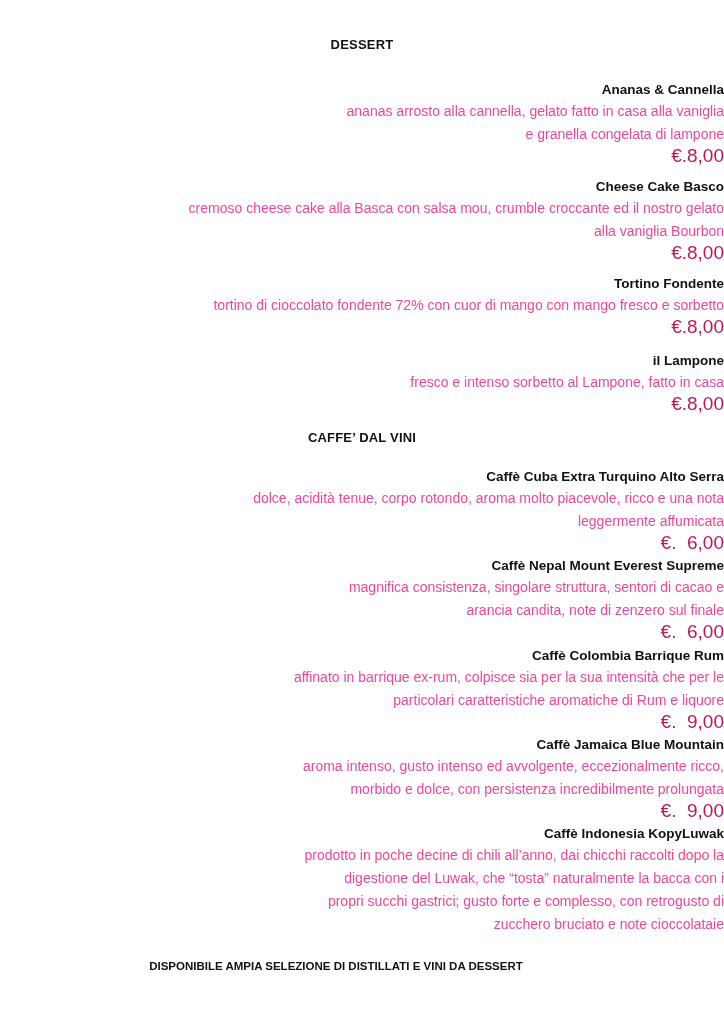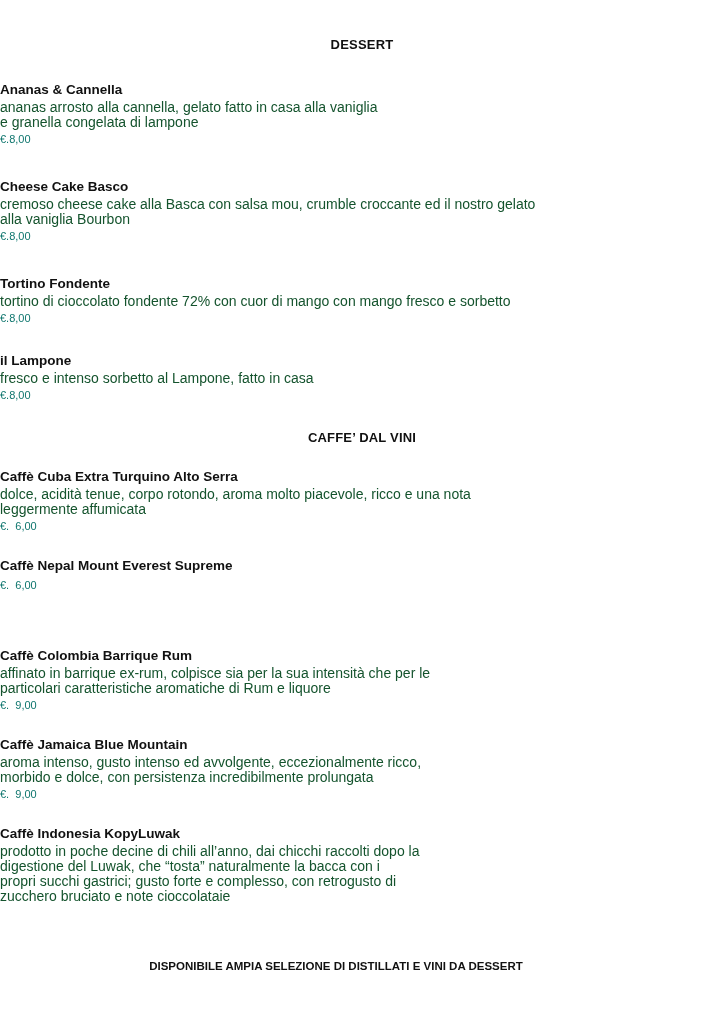--- a/index.html
+++ b/index.html
@@ -29,38 +29,38 @@
       text-align: center;
       font-weight: bold;
       font-size: 13px;
       color: #111;
       letter-spacing: 0.2px;
     }
     .item {
       position: absolute;
       left: 0;
       width: 724px;
-      text-align: left;
+      text-align: right;
     }
     .item-name {
       font-weight: bold;
       font-size: 13.5px;
       line-height: 19.5px;
       color: #111;
     }
     .item-desc {
       font-size: 14px;
-      line-height: 15px;
-      color: #14532d;
+      line-height: 23px;
+      color: #ec4899;
       white-space: pre-line;
     }
     .item-price {
-      font-size: 11px;
+      font-size: 19px;
       line-height: 19.5px;
-      color: #0f766e;
+      color: #be185d;
       white-space: pre;
     }
     .footer-note {
       position: absolute;
       left: 0;
       width: 672px;
       text-align: center;
       font-weight: bold;
       font-size: 11.5px;
       top: 960px;
@@ -104,20 +104,22 @@
 
   <div class="item" style="top:467px;">
     <div class="item-name">Caffè Cuba Extra Turquino Alto Serra</div>
     <div class="item-desc">dolce, acidità tenue, corpo rotondo, aroma molto piacevole, ricco e una nota
 leggermente affumicata</div>
     <div class="item-price">€.  6,00</div>
   </div>
 
   <div class="item" style="top:556px;">
     <div class="item-name">Caffè Nepal Mount Everest Supreme</div>
+    <div class="item-desc">magnifica consistenza, singolare struttura, sentori di cacao e
+arancia candita, note di zenzero sul finale</div>
     <div class="item-price">€.  6,00</div>
   </div>
 
   <div class="item" style="top:646px;">
     <div class="item-name">Caffè Colombia Barrique Rum</div>
     <div class="item-desc">affinato in barrique ex-rum, colpisce sia per la sua intensità che per le
 particolari caratteristiche aromatiche di Rum e liquore</div>
     <div class="item-price">€.  9,00</div>
   </div>
 

